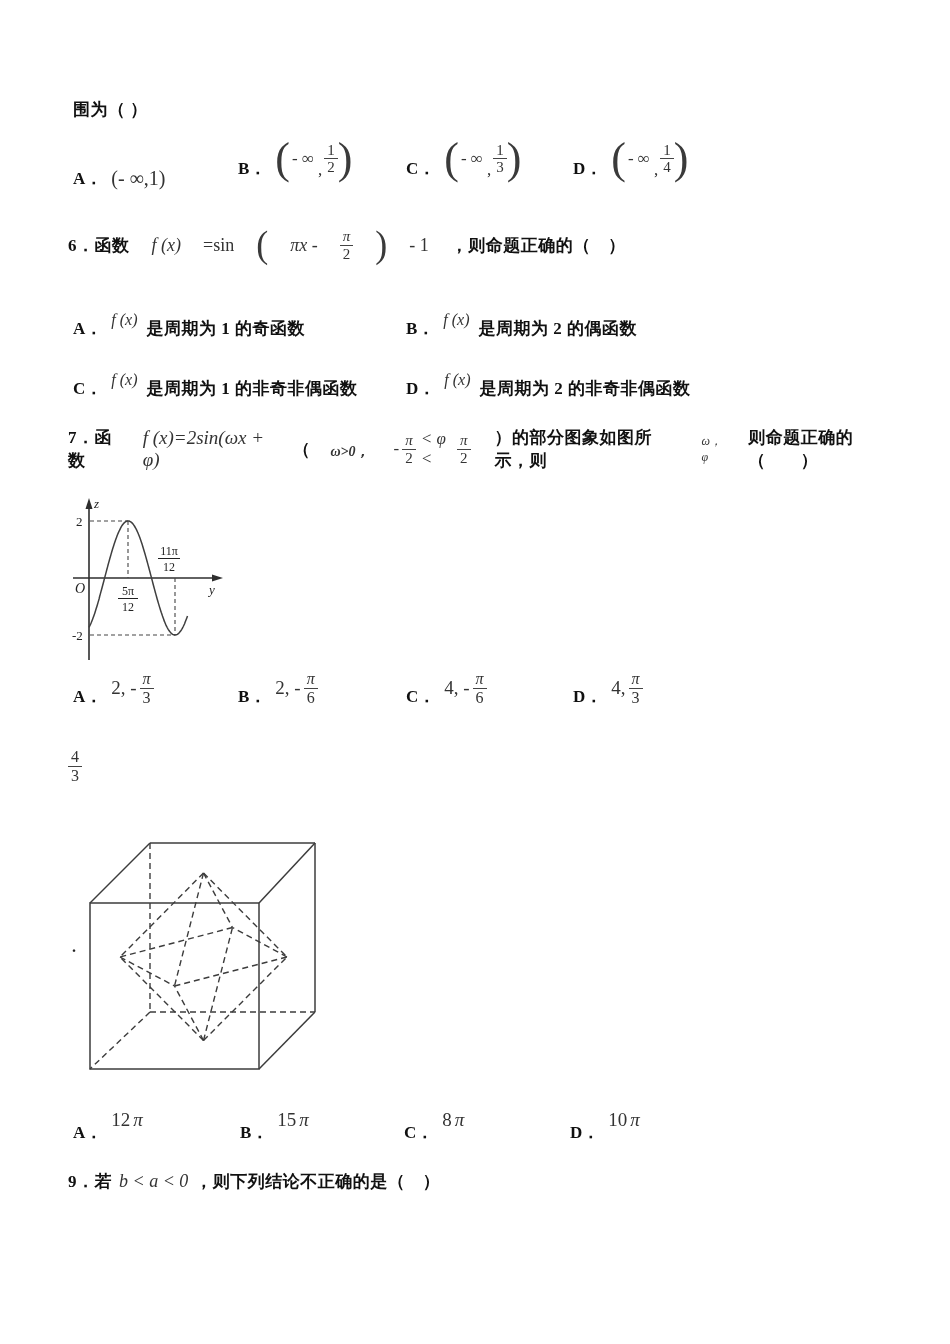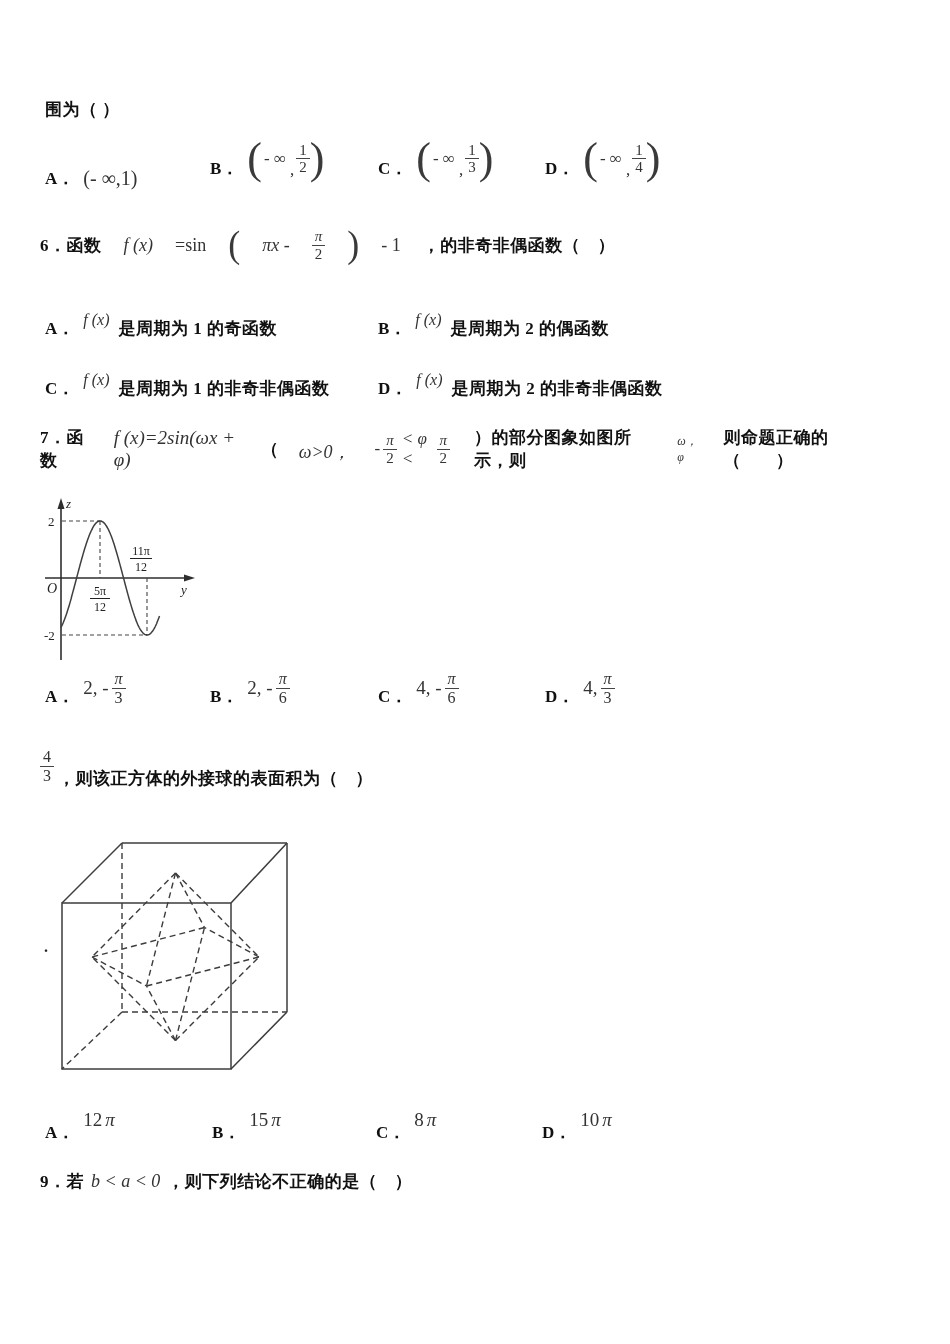--- a/index.html
+++ b/index.html
@@ -1,17 +1,17 @@
 <!DOCTYPE html>
 <html><head>
 <meta charset="utf-8">
 <style>
   html,body { margin:0; padding:0; background:#ffffff; }
   .page { position:relative; width:876px; height:1344px; background:#fff; overflow:hidden;
-          font-family:"Liberation Serif", serif; }
+          font-family:"Liberation Serif", serif;margin-left:28px; }
   .row { position:absolute; display:flex; align-items:center; }
   .cn { font-family:"Liberation Serif", serif; font-weight:700; font-size:17px; color:#111; letter-spacing:.5px; }
   .m  { font-family:"Liberation Serif", serif; color:#333; }
   .it { font-style:italic; }
   .olabel { font-family:"Liberation Serif", serif; font-weight:700; font-size:17px; color:#111; }
   .opt { position:absolute; display:flex; align-items:center; gap:9px; }
   .opt .olabel { align-self:flex-end; }
   .frac { display:inline-flex; flex-direction:column; align-items:center; line-height:1.12;
           font-size:15px; color:#333; font-family:"Liberation Serif", serif; }
   .frac .num { padding:0 3px; }
@@ -90,21 +90,21 @@
     <span class="m it" style="font-size:18px;">f (x)</span>
     <span class="m" style="font-size:18px;">=sin</span>
     <span class="bparen mid">(</span>
     <span class="m it" style="font-size:18px;font-style:italic;">πx -</span>
     <span class="frac">
       <span class="num it">π</span>
       <span class="den">2</span>
     </span>
     <span class="bparen mid">)</span>
     <span class="m" style="font-size:18px;">- 1</span>
-    <span class="cn">，的非奇非偶函数（　）</span>
+    <span class="cn">，则命题正确的（　）</span>
   </div>
 
   <div class="opt" style="left:45px; top:296px; height:44px; align-items:flex-end; padding-bottom:4px;">
     <span class="olabel" style="align-self:auto;">A．</span>
     <span class="fx">f (x)</span>
     <span class="cn">是周期为 1 的奇函数</span>
   </div>
   <div class="opt" style="left:378px; top:296px; height:44px; align-items:flex-end; padding-bottom:4px;">
     <span class="olabel" style="align-self:auto;">B．</span>
     <span class="fx">f (x)</span>
@@ -119,21 +119,21 @@
   <div class="opt" style="left:378px; top:356px; height:44px; align-items:flex-end; padding-bottom:4px;">
     <span class="olabel" style="align-self:auto;">D．</span>
     <span class="fx">f (x)</span>
     <span class="cn">是周期为 2 的非奇非偶函数</span>
   </div>
 
   <div class="row" style="left:40px; top:420px; height:58px; gap:20px;">
     <span class="cn">7．函数</span>
     <span class="m it" style="font-size:19px; margin-right:3px;">f (x)=2sin(ωx + φ)</span>
     <span class="cn">（</span>
-    <span class="m it" style="font-size:18px; transform:translateY(3px); display:inline-block;">ω&gt;0，</span>
+    <span class="m it" style="font-size:14px; transform:translateY(3px); display:inline-block;font-weight:bold;">ω&gt;0，</span>
     <span class="valblk" style="margin:0 4px;">
       <span class="m" style="font-size:17px;">-</span>
       <span class="frac">
         <span class="num it">π</span>
         <span class="den">2</span>
       </span>
       <span class="m it" style="font-size:17px; margin:0 2px;">&lt; φ &lt;</span>
       <span class="frac">
         <span class="num it">π</span>
         <span class="den">2</span>
@@ -206,21 +206,20 @@
         <span class="den">3</span>
       </span>
     </span>
   </div>
 
   <div class="row" style="left:40px; top:748px; height:60px; gap:4px;">
     <span class="frac" style="font-size:16px; transform:translateY(-12px);">
       <span class="num">4</span>
       <span class="den">3</span>
     </span>
-    <span class="cn">，则该正方体的外接球的表面积为（　）</span>
   </div>
 
   <svg style="position:absolute; left:56px; top:836px;" width="240" height="246" viewBox="0 0 240 246">
     <rect class="csolid" x="6" y="67" width="169" height="166"></rect>
     <line class="csolid" x1="6" y1="67" x2="66" y2="7"></line>
     <line class="csolid" x1="66" y1="7" x2="231" y2="7"></line>
     <line class="csolid" x1="175" y1="67" x2="231" y2="7"></line>
     <line class="csolid" x1="231" y1="7" x2="231" y2="176"></line>
     <line class="csolid" x1="175" y1="233" x2="231" y2="176"></line>
     <line class="cdash" x1="66" y1="7" x2="66" y2="176"></line>

